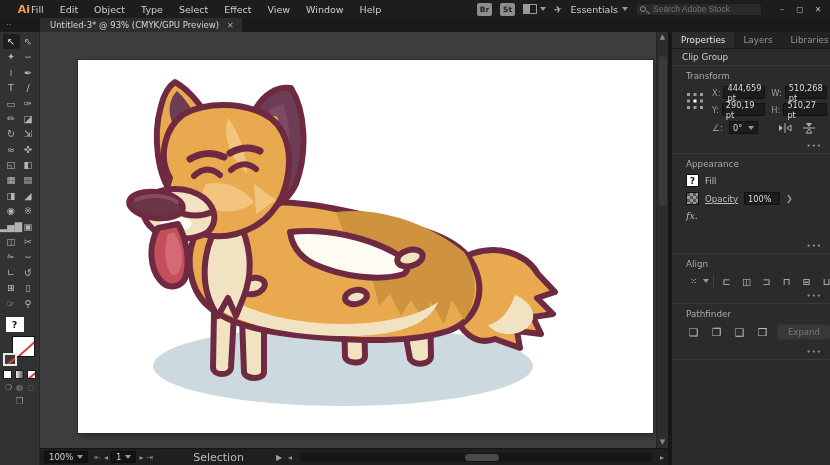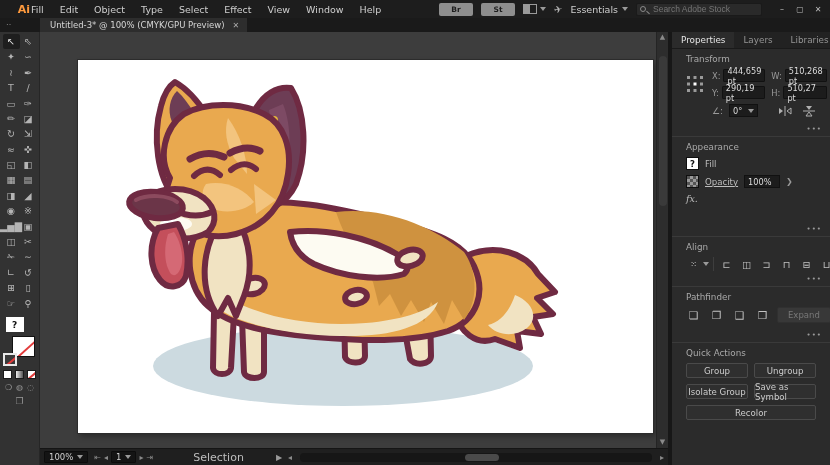--- a/index.html
+++ b/index.html
@@ -6,21 +6,21 @@
   html,body { width:830px; height:465px; overflow:hidden; background:#1d1d1d;
     font-family:"DejaVu Sans","Liberation Sans",sans-serif; font-size:10px; color:#c8c8c8;
     -webkit-font-smoothing:antialiased; }
   
   .titlebar { height:18px; display:flex; align-items:center; background:#1d1d1d; position:relative; }
   .ai-logo { width:24px; height:18px; display:flex; align-items:center; justify-content:center;
     color:#ff9a3d; font-weight:bold; font-size:11px;padding-left:24px; }
   .menu { display:flex; gap:2px; }
   .menu-item { padding:2px 7px; color:#cfcfcf; font-size:9.5px; cursor:default; }
   .tb-right { position:absolute; right:0; top:0; height:18px; display:flex; align-items:center; gap:8px; padding-right:4px; }
-  .sq-btn { width:34px; height:13px; background:#8e8e8e; color:#1d1d1d; font-size:7.5px; font-weight:bold;
+  .sq-btn { width:15px; height:13px; background:#8e8e8e; color:#1d1d1d; font-size:7.5px; font-weight:bold;
     display:flex; align-items:center; justify-content:center; border-radius:2px; }
   .ws-icon { display:flex; align-items:center; gap:3px; }
   .ws-glyph { width:14px; height:10px; border:1px solid #9a9a9a; display:flex; }
   .ws-glyph i { display:block; width:6px; background:#9a9a9a; }
   .chev { width:0; height:0; border-left:3px solid transparent; border-right:3px solid transparent; border-top:4px solid #9a9a9a; }
   .share { color:#b5b5b5; font-size:10px; transform:rotate(-12deg); }
   .workspace { display:flex; align-items:center; gap:4px; font-size:9.5px; color:#cfcfcf; }
   .search { width:126px; height:13px; background:#2a2a2a; border:1px solid #1a1a1a; border-radius:2px;
     color:#bbb; font-size:8.5px; padding:0 4px 0 16px; outline:none; }
   .search-wrap { position:relative; }
@@ -178,21 +178,21 @@
       <span class="win-btn">–</span>
       <span class="win-btn">▢</span>
       <span class="win-btn">✕</span>
     </span>
   </div>
 </div>
 
 <div class="tabbar">
   <span class="tb-collapse">‥</span>
   <span class="doc-tab">
-    <span>Untitled-3* @ 100% (CMYK/GPU Preview)</span>
+    <span>Untitled-3* @ 93% (CMYK/GPU Preview)</span>
     <span class="close">✕</span>
   </span>
 </div>
 
 <div class="main">
 
   <div class="toolbar">
     <div class="tools">
 
         <div class="tool" data-state="active" title="selection-tool">
@@ -448,20 +448,21 @@
 
   <div class="gutter"></div>
 
   <div class="panel">
     <div class="panel-tabs">
 
     <span class="panel-tab" data-state="active">Properties</span>
         <span class="panel-tab">Layers</span>
         <span class="panel-tab">Libraries</span>
       </div>
+    <div class="clip-row">Clip Group</div>
 
     <div class="section" style="height:88px;">
       <div class="sec-title">Transform</div>
       <div class="tr-grid">
         <span class="ref-pt">
           <svg class="micro-svg" width="18" height="18" viewBox="0 0 18 18">
             <g fill="#9a9a9a">
               <rect x="1" y="1" width="3" height="3"></rect>
                 <rect x="7.5" y="1" width="3" height="3"></rect>
                 <rect x="14" y="1" width="3" height="3"></rect>
@@ -577,25 +578,14 @@
         <span class="icon-btn">❏</span>
             <span class="icon-btn">❐</span>
             <span class="icon-btn">❑</span>
             <span class="icon-btn">❒</span>
           </span>
         <span class="expand-btn">Expand</span>
       </div>
       <span class="more-dots">•••</span>
     </div>
 
-    <div class="section" style="flex:1; border-bottom:none;">
-      <div class="sec-title">Quick Actions</div>
-      <div class="qa-grid">
-
-      <span class="qa-btn">Group</span>
-          <span class="qa-btn">Ungroup</span>
-          <span class="qa-btn">Isolate Group</span>
-          <span class="qa-btn">Save as Symbol</span>
-          <span class="qa-btn">Recolor</span>
-        </div>
-    </div>
   </div>
 </div>
 
 </body></html>

